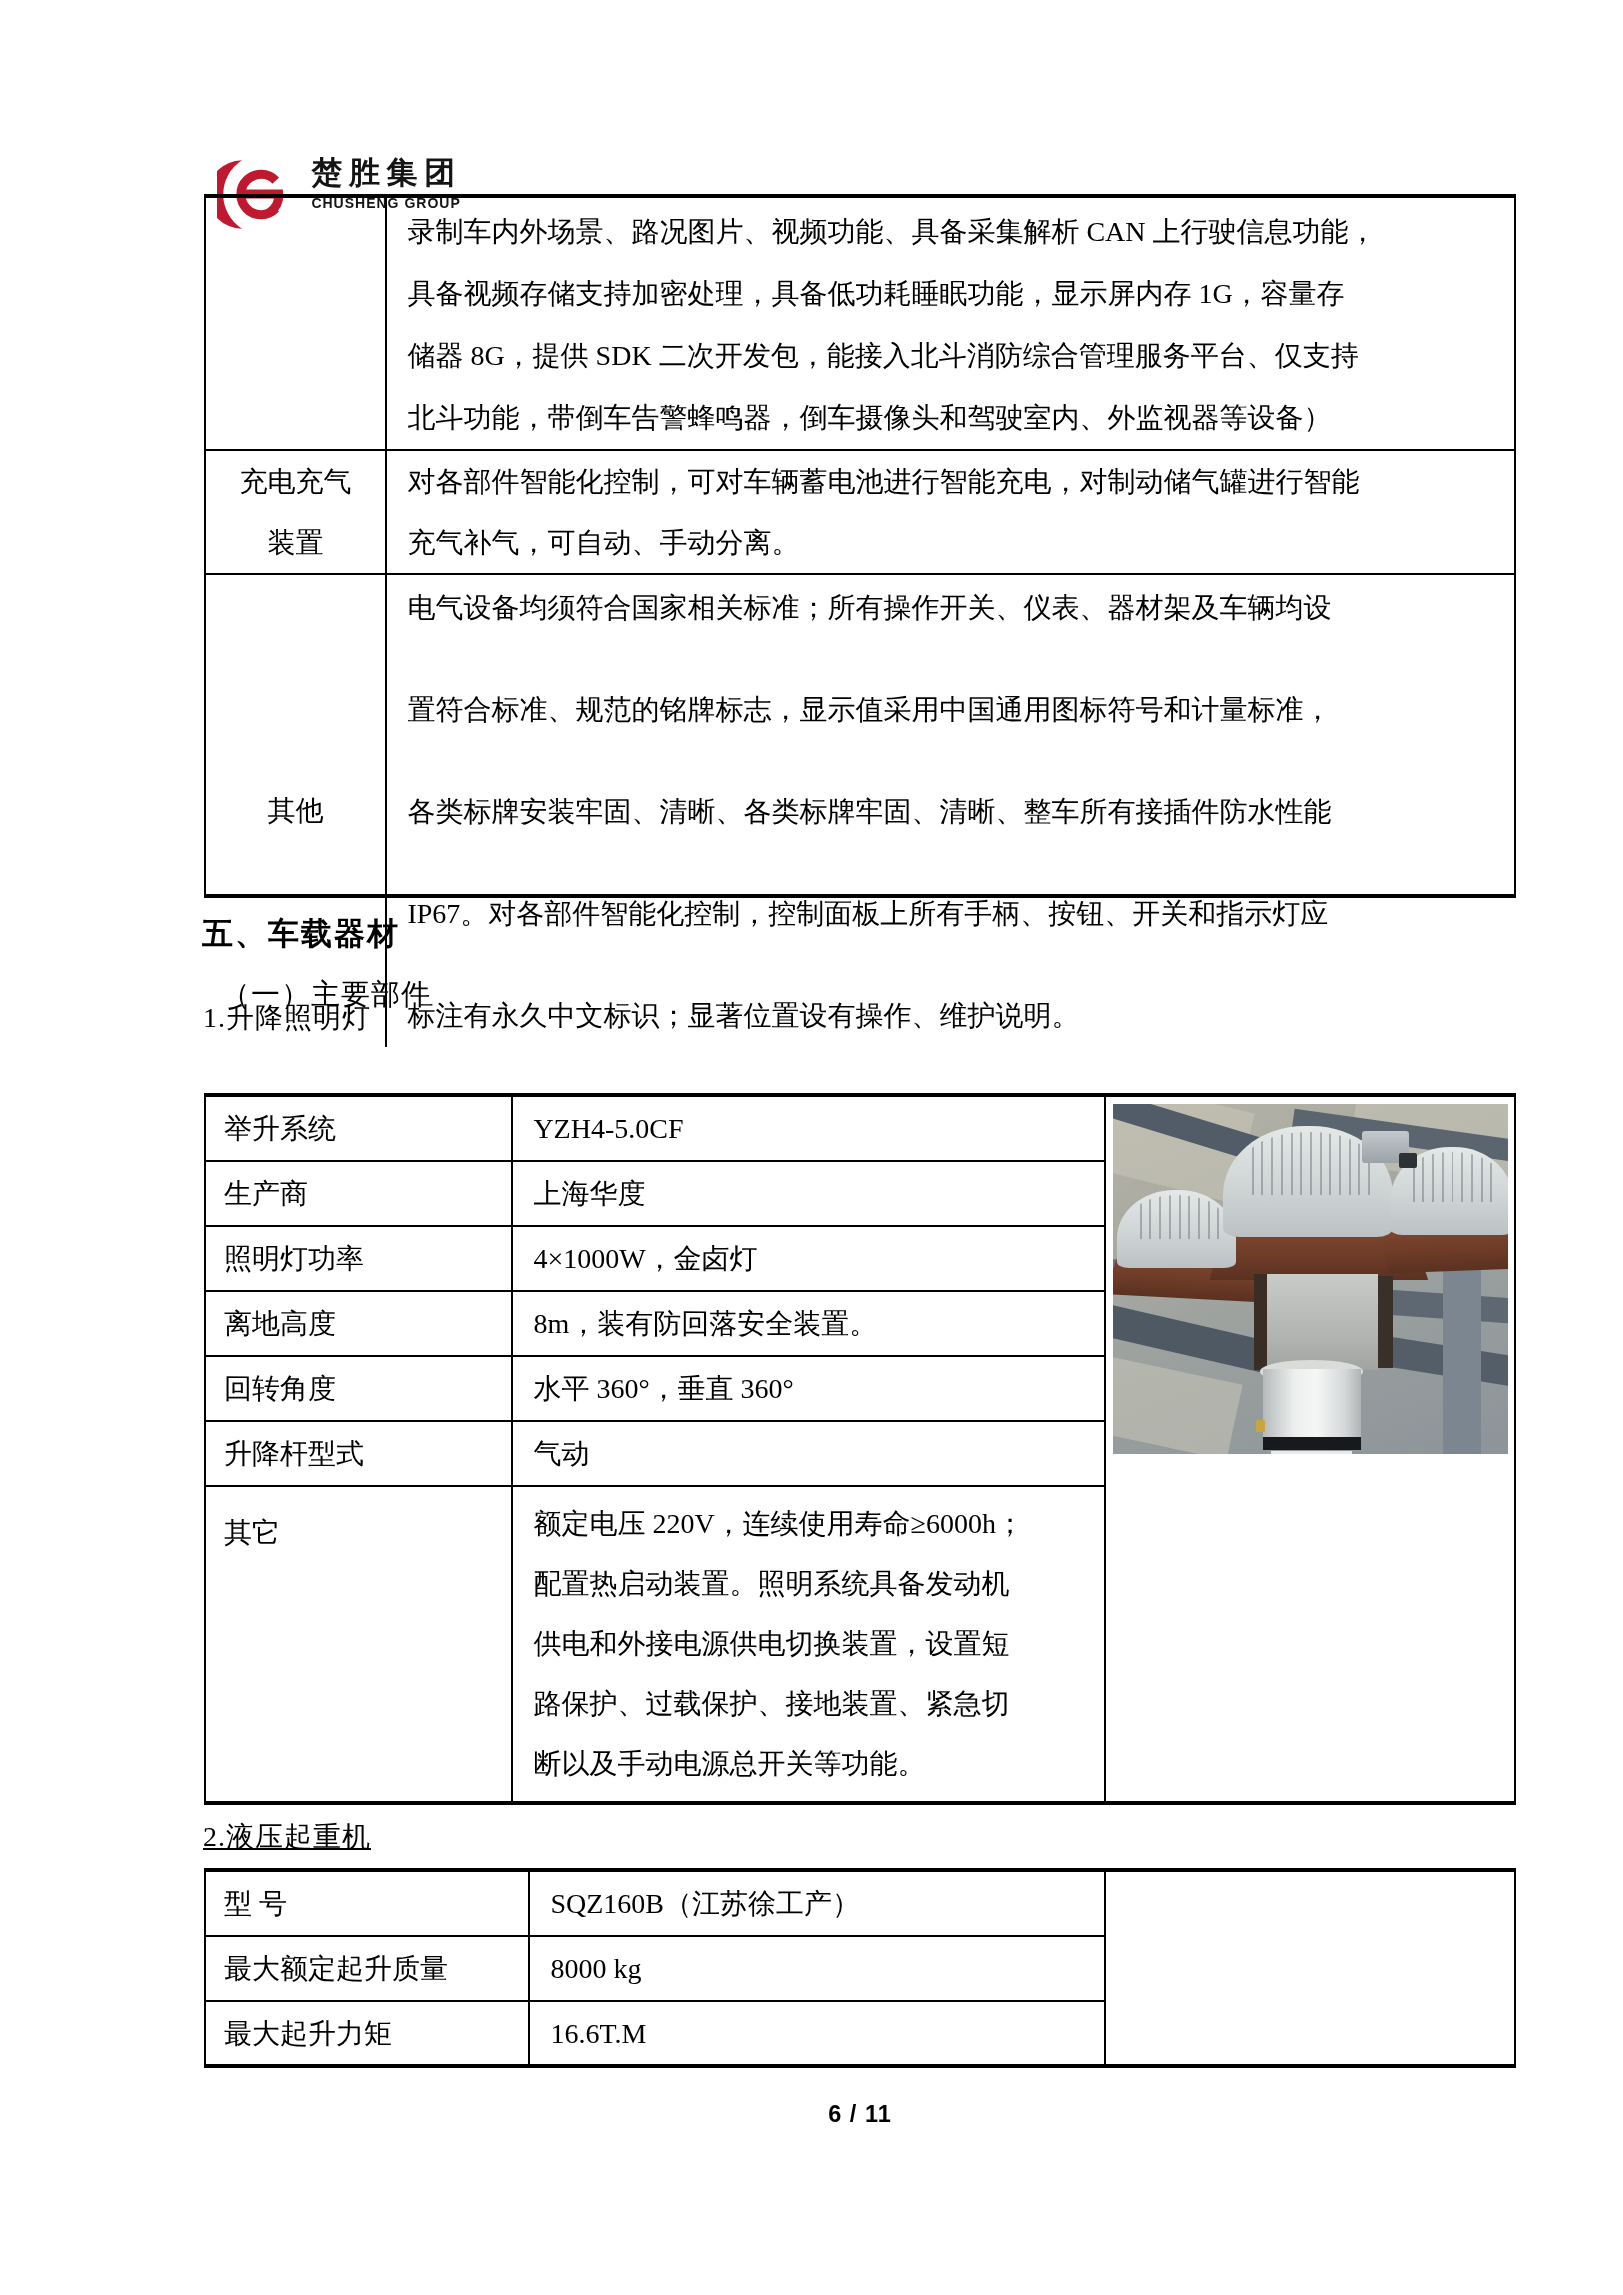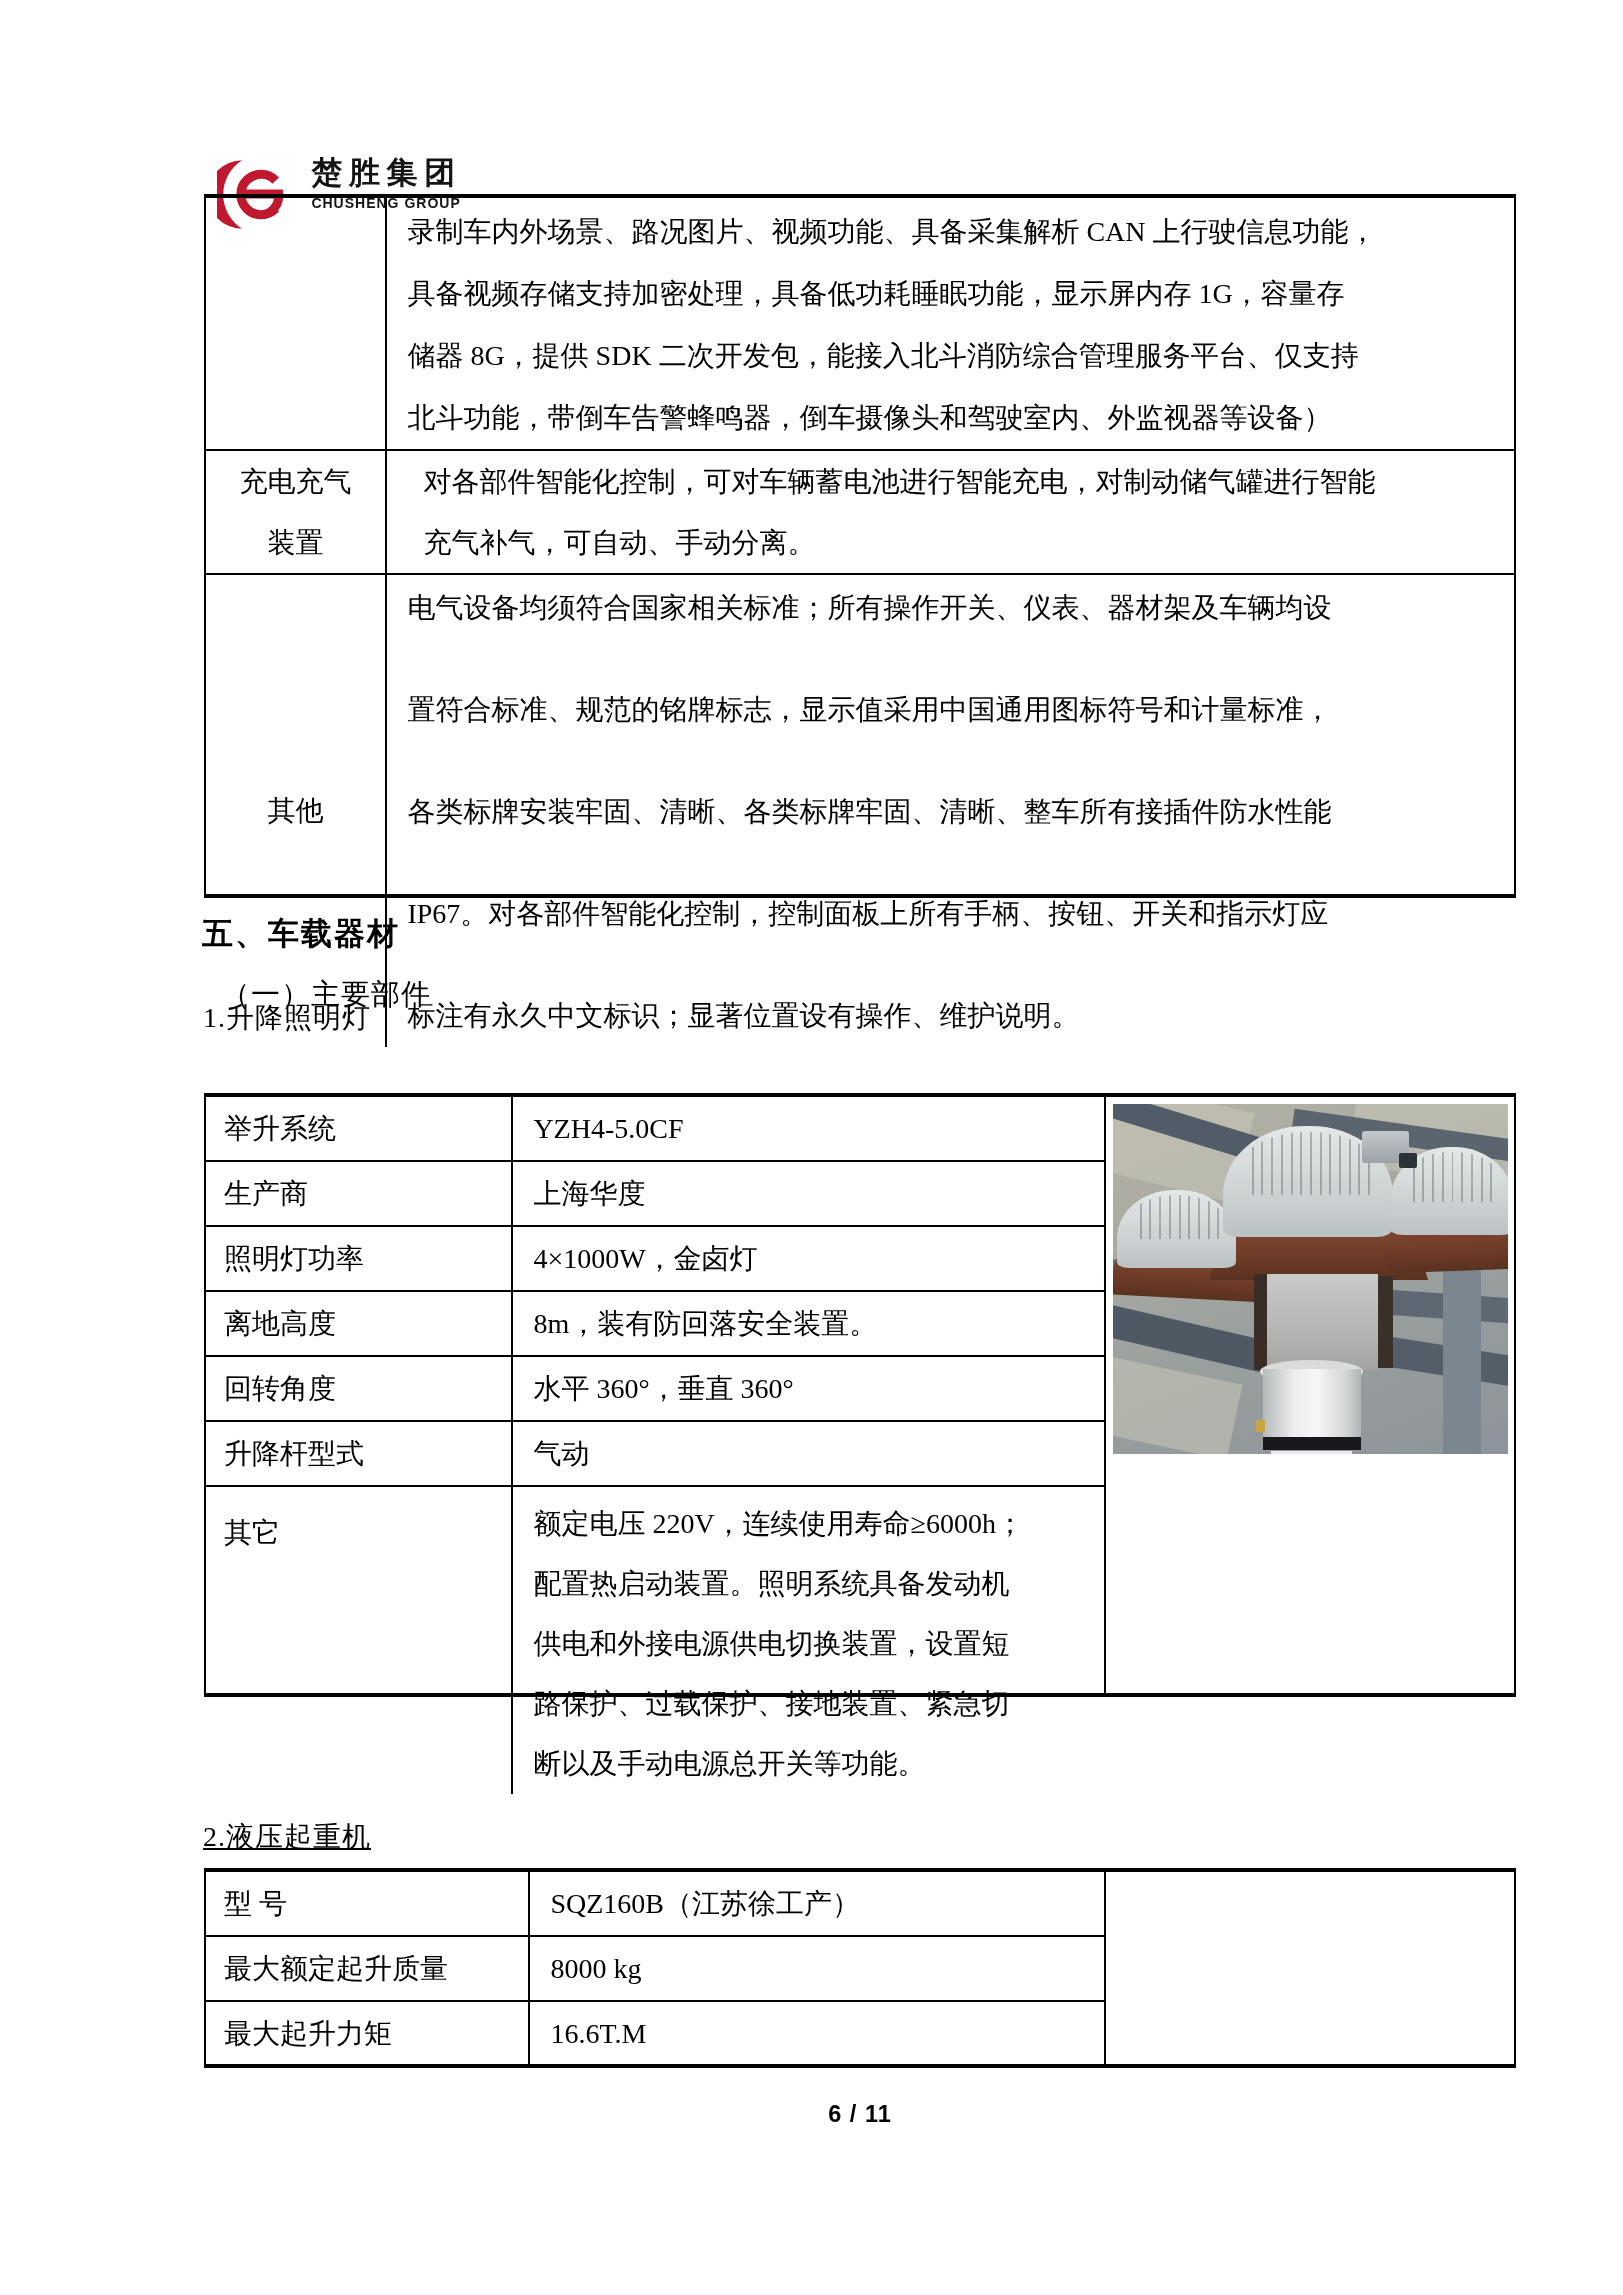--- a/index.html
+++ b/index.html
@@ -47,33 +47,33 @@
     display:flex;flex-direction:column;justify-content:center;border-radius:10px;
   }
   .valcell .line{white-space:nowrap;line-height:62px;}
 
   
   .t1{top:194px;height:704px;}
   .t1 .lblcell{width:181px;}
   .t1 .r1{height:256px;}
   .t1 .r1 .valcell{justify-content:flex-start;padding-top:3.1px;}
   .t1 .r1 .line{line-height:62px;}
-  .t1 .r2{height:128px;gap:16px;}
+  .t1 .r2{height:128px;}
   .t1 .r2 .line{line-height:61px;}
   .t1 .r3 .valcell{justify-content:flex-start;padding-top:2px;gap:40px;}
   .t1 .r3 .line{line-height:62px;}
 
   
   .h-main{left:202px;top:913px;font-size:31px;font-weight:bold;letter-spacing:2px;}
   .h-sub{left:221px;top:975px;font-size:29px;letter-spacing:1px;}
   .h-item-1{left:203px;top:999px;font-size:28px;letter-spacing:1px;}
   .h-item-2{left:203px;top:1818px;font-size:28px;letter-spacing:1px;text-decoration:underline;}
 
   
-  .t2{top:1093px;height:604px;flex-direction:row;}
+  .t2{top:1093px;height:712px;flex-direction:row;}
   .t2-left{width:900px;box-sizing:border-box;border-right:2.6px solid #000;display:flex;flex-direction:column;}
   .t2 .trow{height:65px;}
   .t2 .trow.other{height:auto;flex:1;border-bottom:none;}
   .t2 .lblcell{width:307px;align-items:flex-start;text-align:left;padding-left:18px;}
   .t2 .other .lblcell{justify-content:flex-start;padding-top:14px;}
   .t2 .other .valcell{justify-content:flex-start;padding-top:7.2px;}
   .t2 .other .line{line-height:60px;}
   .photo-cell{flex:1;position:relative;}
 
   

